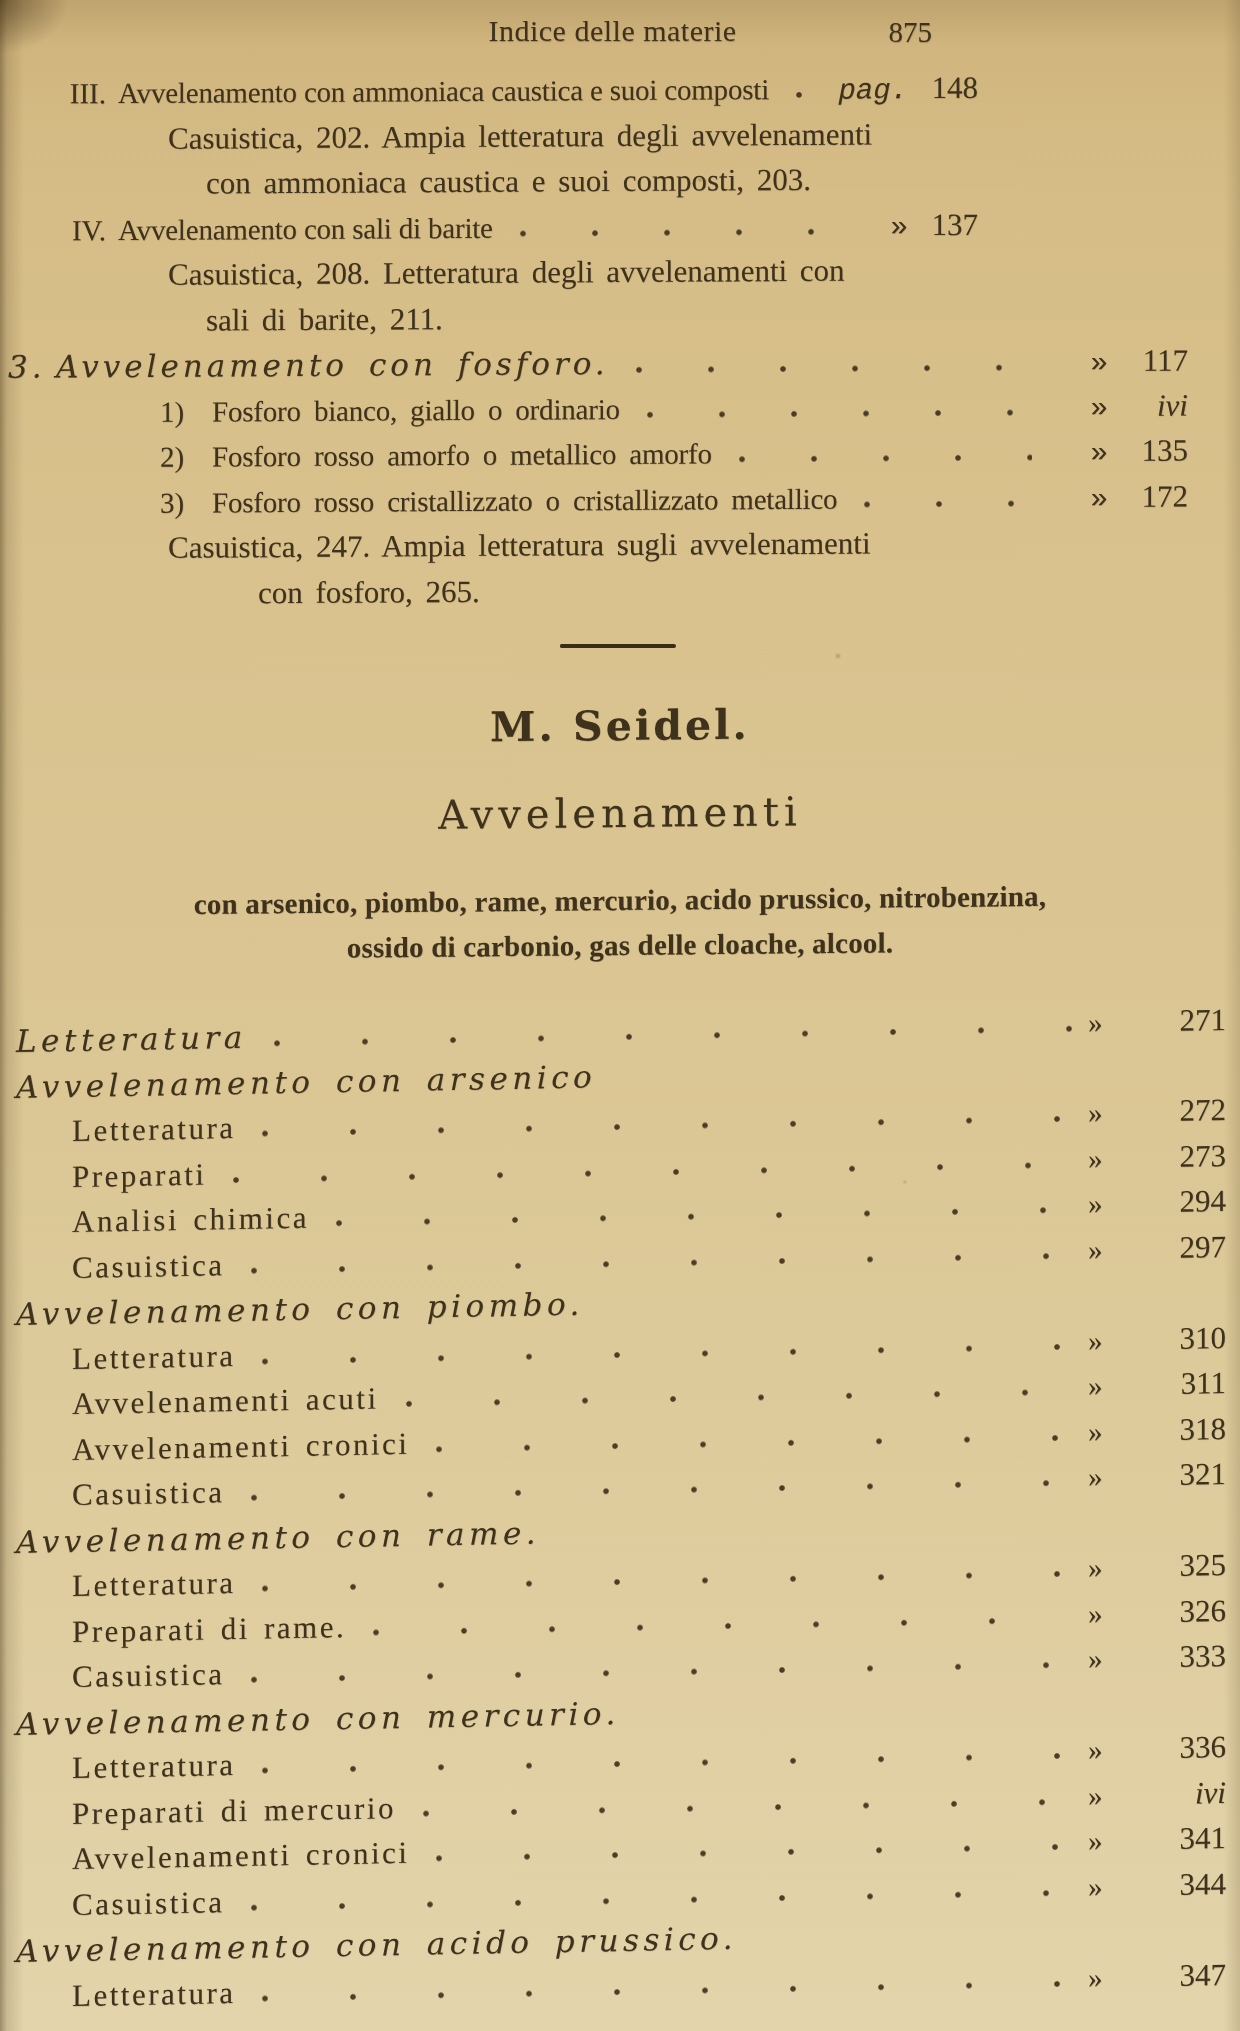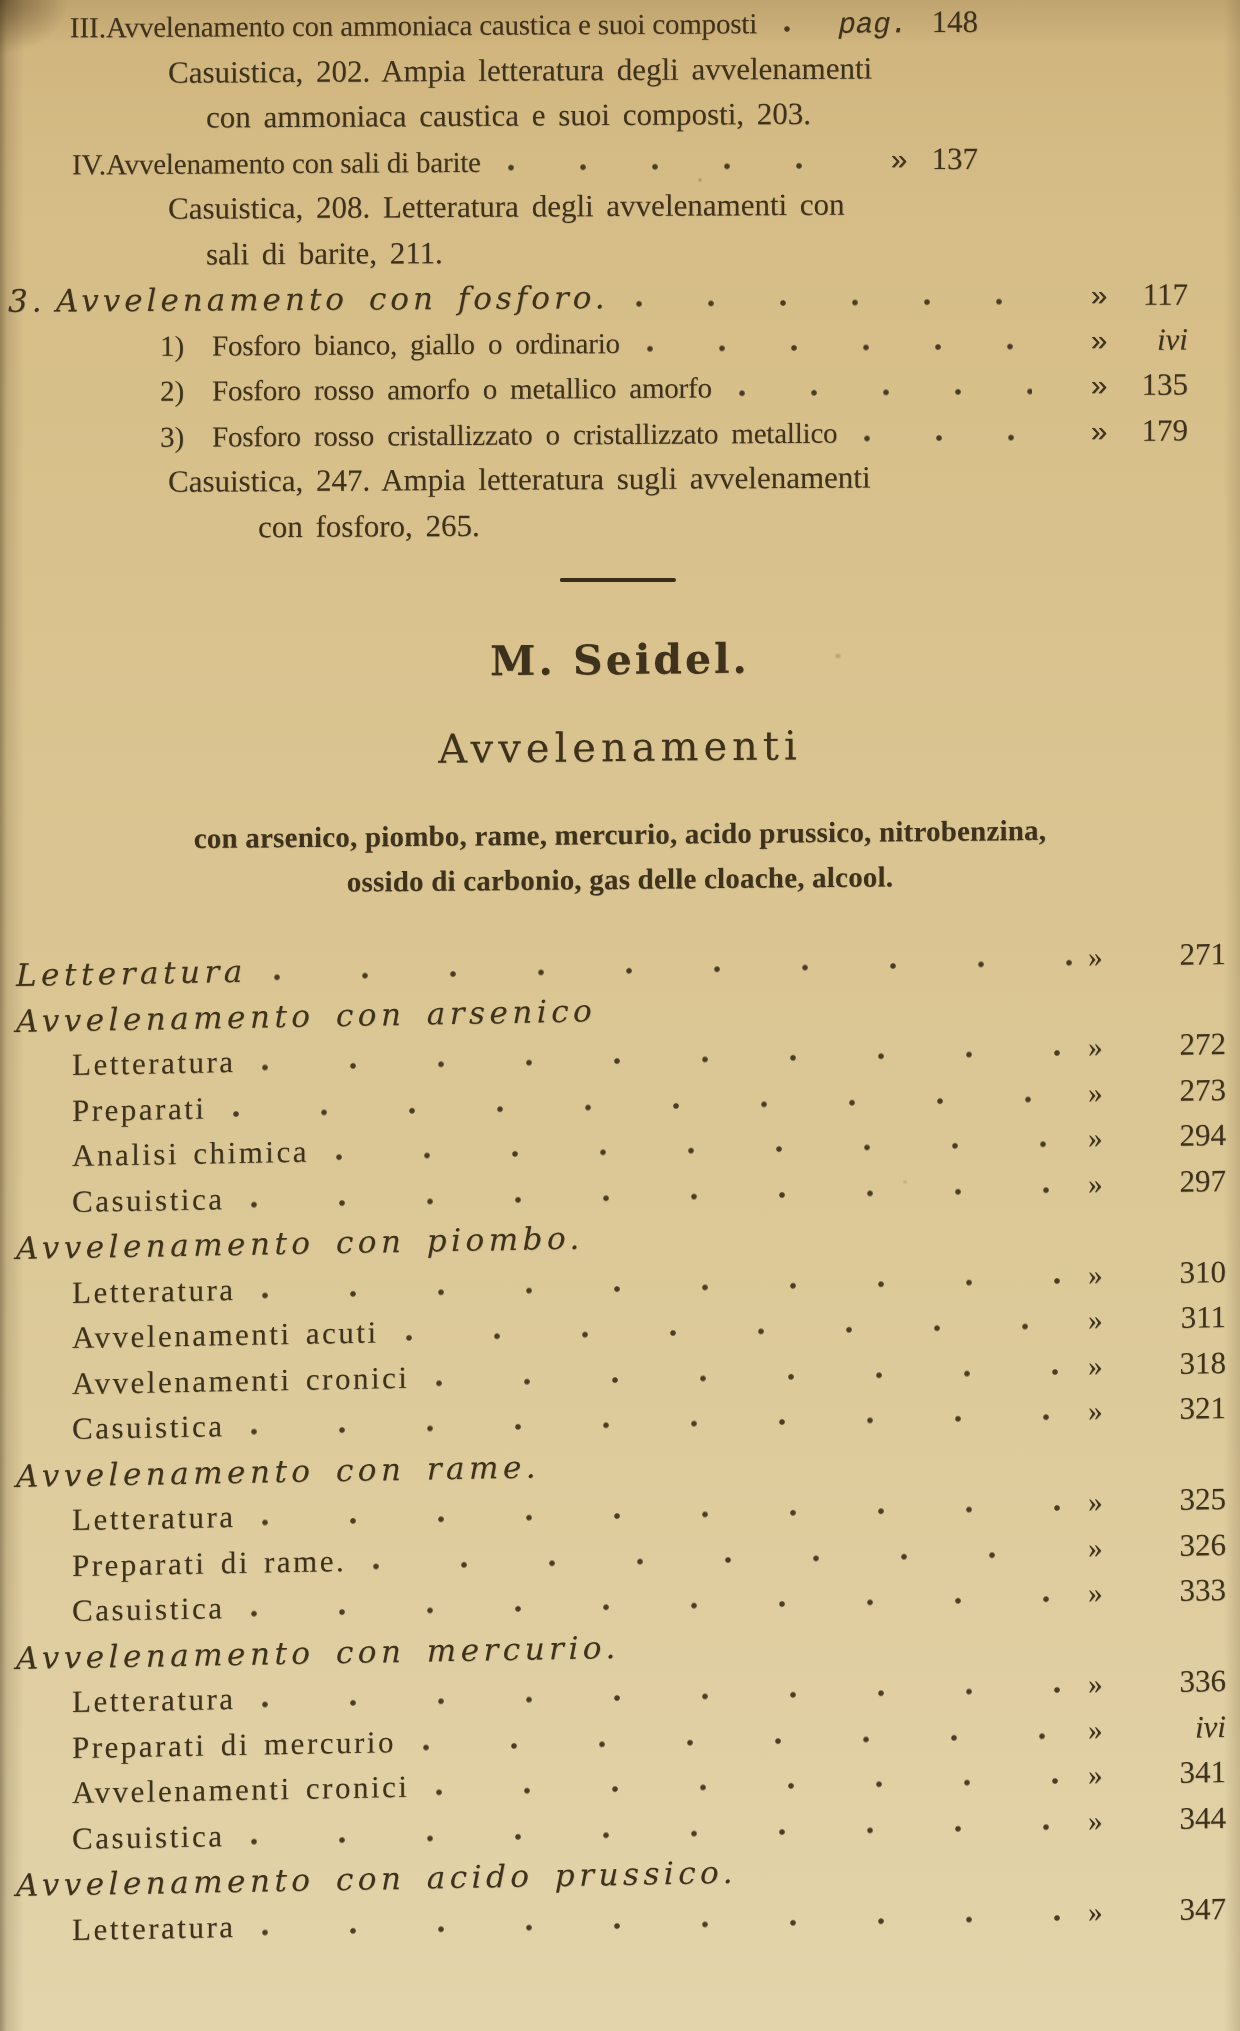--- a/index.html
+++ b/index.html
@@ -39,21 +39,21 @@
   }
   .ref{flex:0 0 auto;display:flex;align-items:baseline;}
   .ref .mark{font-size:29px;}
   .ref .num{font-size:31px;text-align:right;flex:1 1 auto;}
   
   .toc-top{margin-top:6px;transform:skewY(-0.35deg);}
   .toc-top .row{padding-right:262px;}
   .toc-top .ref{width:148px;}
   .toc-top .ref .mark{width:78px;text-align:right;font-family:Liberation Mono, monospace;}
   .lv-roman{padding-left:28px;}
-  .lv-roman .prefix{width:78px;text-align:right;}
+  .lv-roman .prefix{width:78px;text-align:right;margin-right:12px;}
   .lv-root{padding-left:8px;}
   .lv-root .prefix{width:40px;margin-right:8px;}
   .lv-sub{padding-left:160px;}
   .lv-sub .prefix{width:38px;margin-right:14px;}
   .toc-top .lv-root,.toc-top .lv-sub{padding-right:52px;}
   .toc-top .lv-root .ref,.toc-top .lv-sub .ref{width:140px;}
   .toc-top .lv-root .ref .mark,.toc-top .lv-sub .ref .mark{width:60px;}
   .lv-note1{padding-left:168px;}
   .lv-note2{padding-left:206px;}
   .lv-note3{padding-left:258px;}
@@ -76,20 +76,24 @@
   .toc-lower .ref .mark{width:56px;text-align:left;}
   .toc-lower .leader{background-size:88px 8px;}
   .lv-flush{padding-left:16px;}
   .lv-item{padding-left:72px;}
 </style>
 </head>
 <body>
 
 <div class="sheet">
 
+  <div class="running-head">
+    <span class="head-title">Indice delle materie</span>
+    <span class="head-folio">875</span>
+  </div>
 
   <div class="toc toc-top" id="toc-top">
       <div class="row lv-roman">
         <span class="prefix">III.</span>
         <span class="label">Avvelenamento con ammoniaca caustica e suoi composti</span>
         <span class="leader"></span>
         <span class="ref">
           <span class="mark it">pag.</span>
           <span class="num">148</span>
         </span>
@@ -141,21 +145,21 @@
           <span class="mark">»</span>
           <span class="num">135</span>
         </span>
       </div>
       <div class="row lv-sub">
         <span class="prefix">3)</span>
         <span class="label">Fosforo rosso cristallizzato o cristallizzato metallico</span>
         <span class="leader"></span>
         <span class="ref">
           <span class="mark">»</span>
-          <span class="num">179</span>
+          <span class="num">172</span>
         </span>
       </div>
       <div class="row lv-note1">
         <span class="label note">Casuistica, 247. Ampia letteratura sugli avvelenamenti</span>
       </div>
       <div class="row lv-note3">
         <span class="label note">con fosforo, 265.</span>
       </div>
     </div>
 

